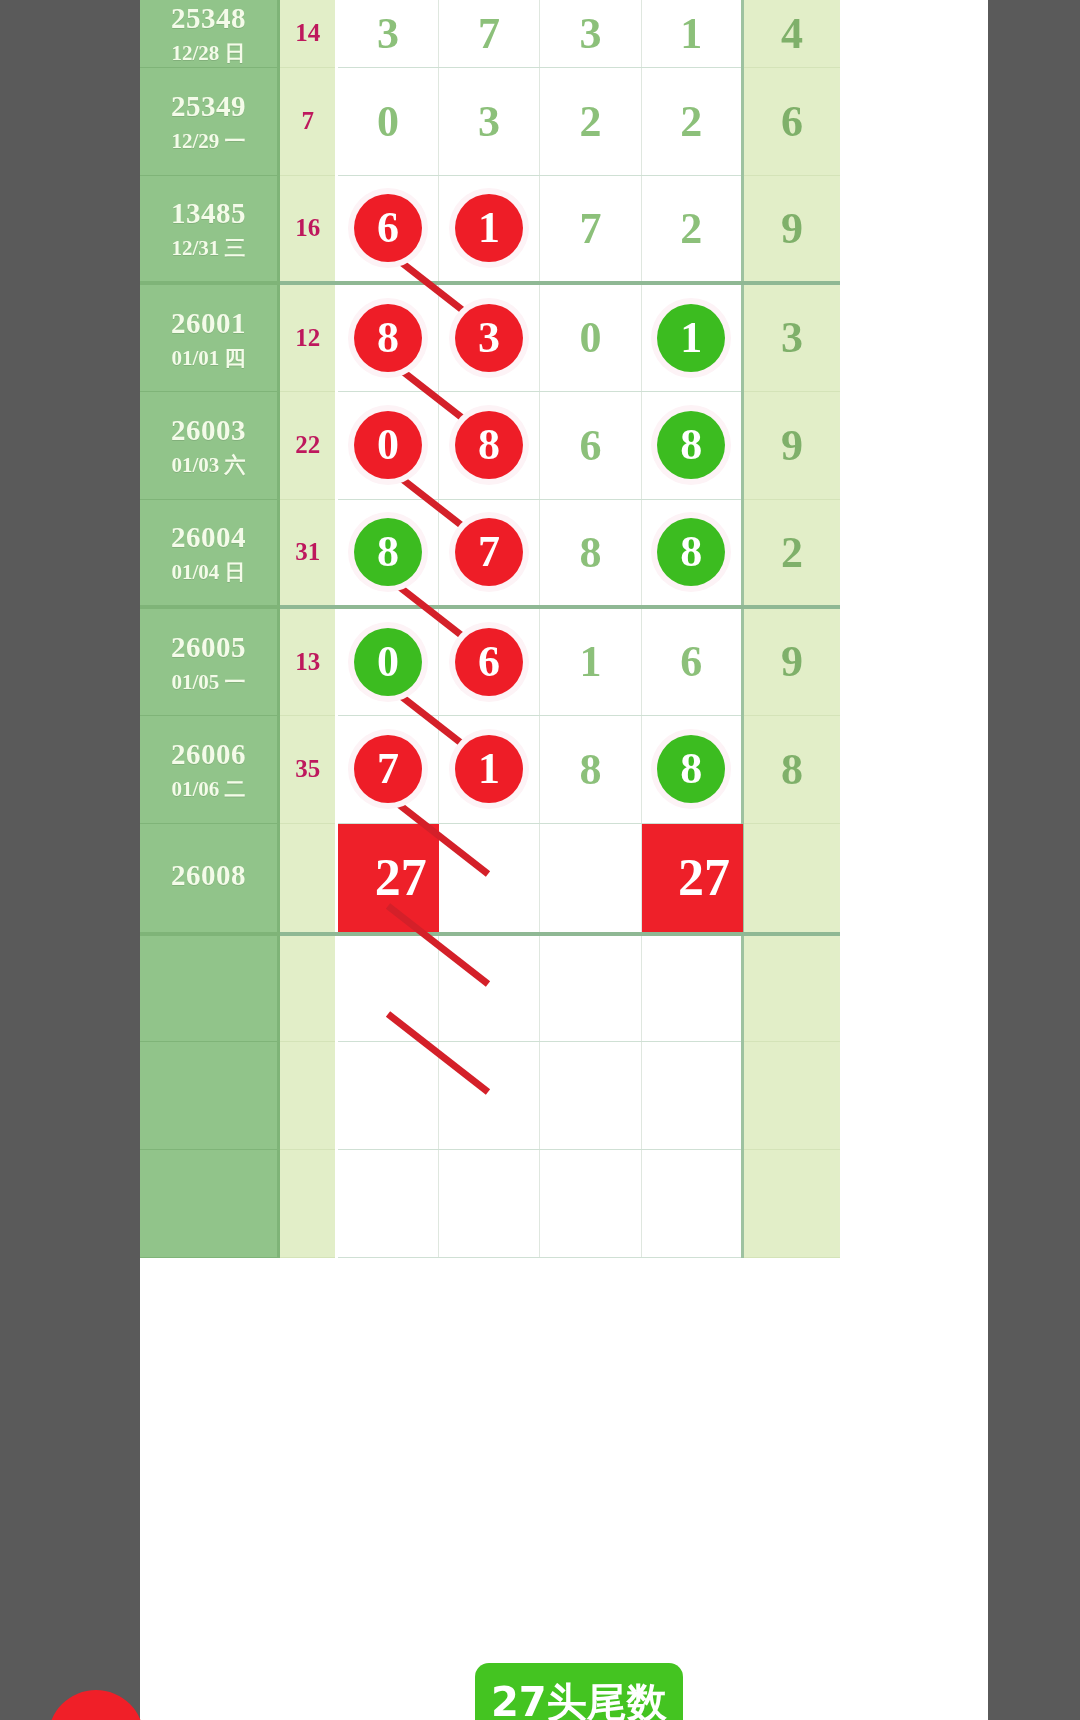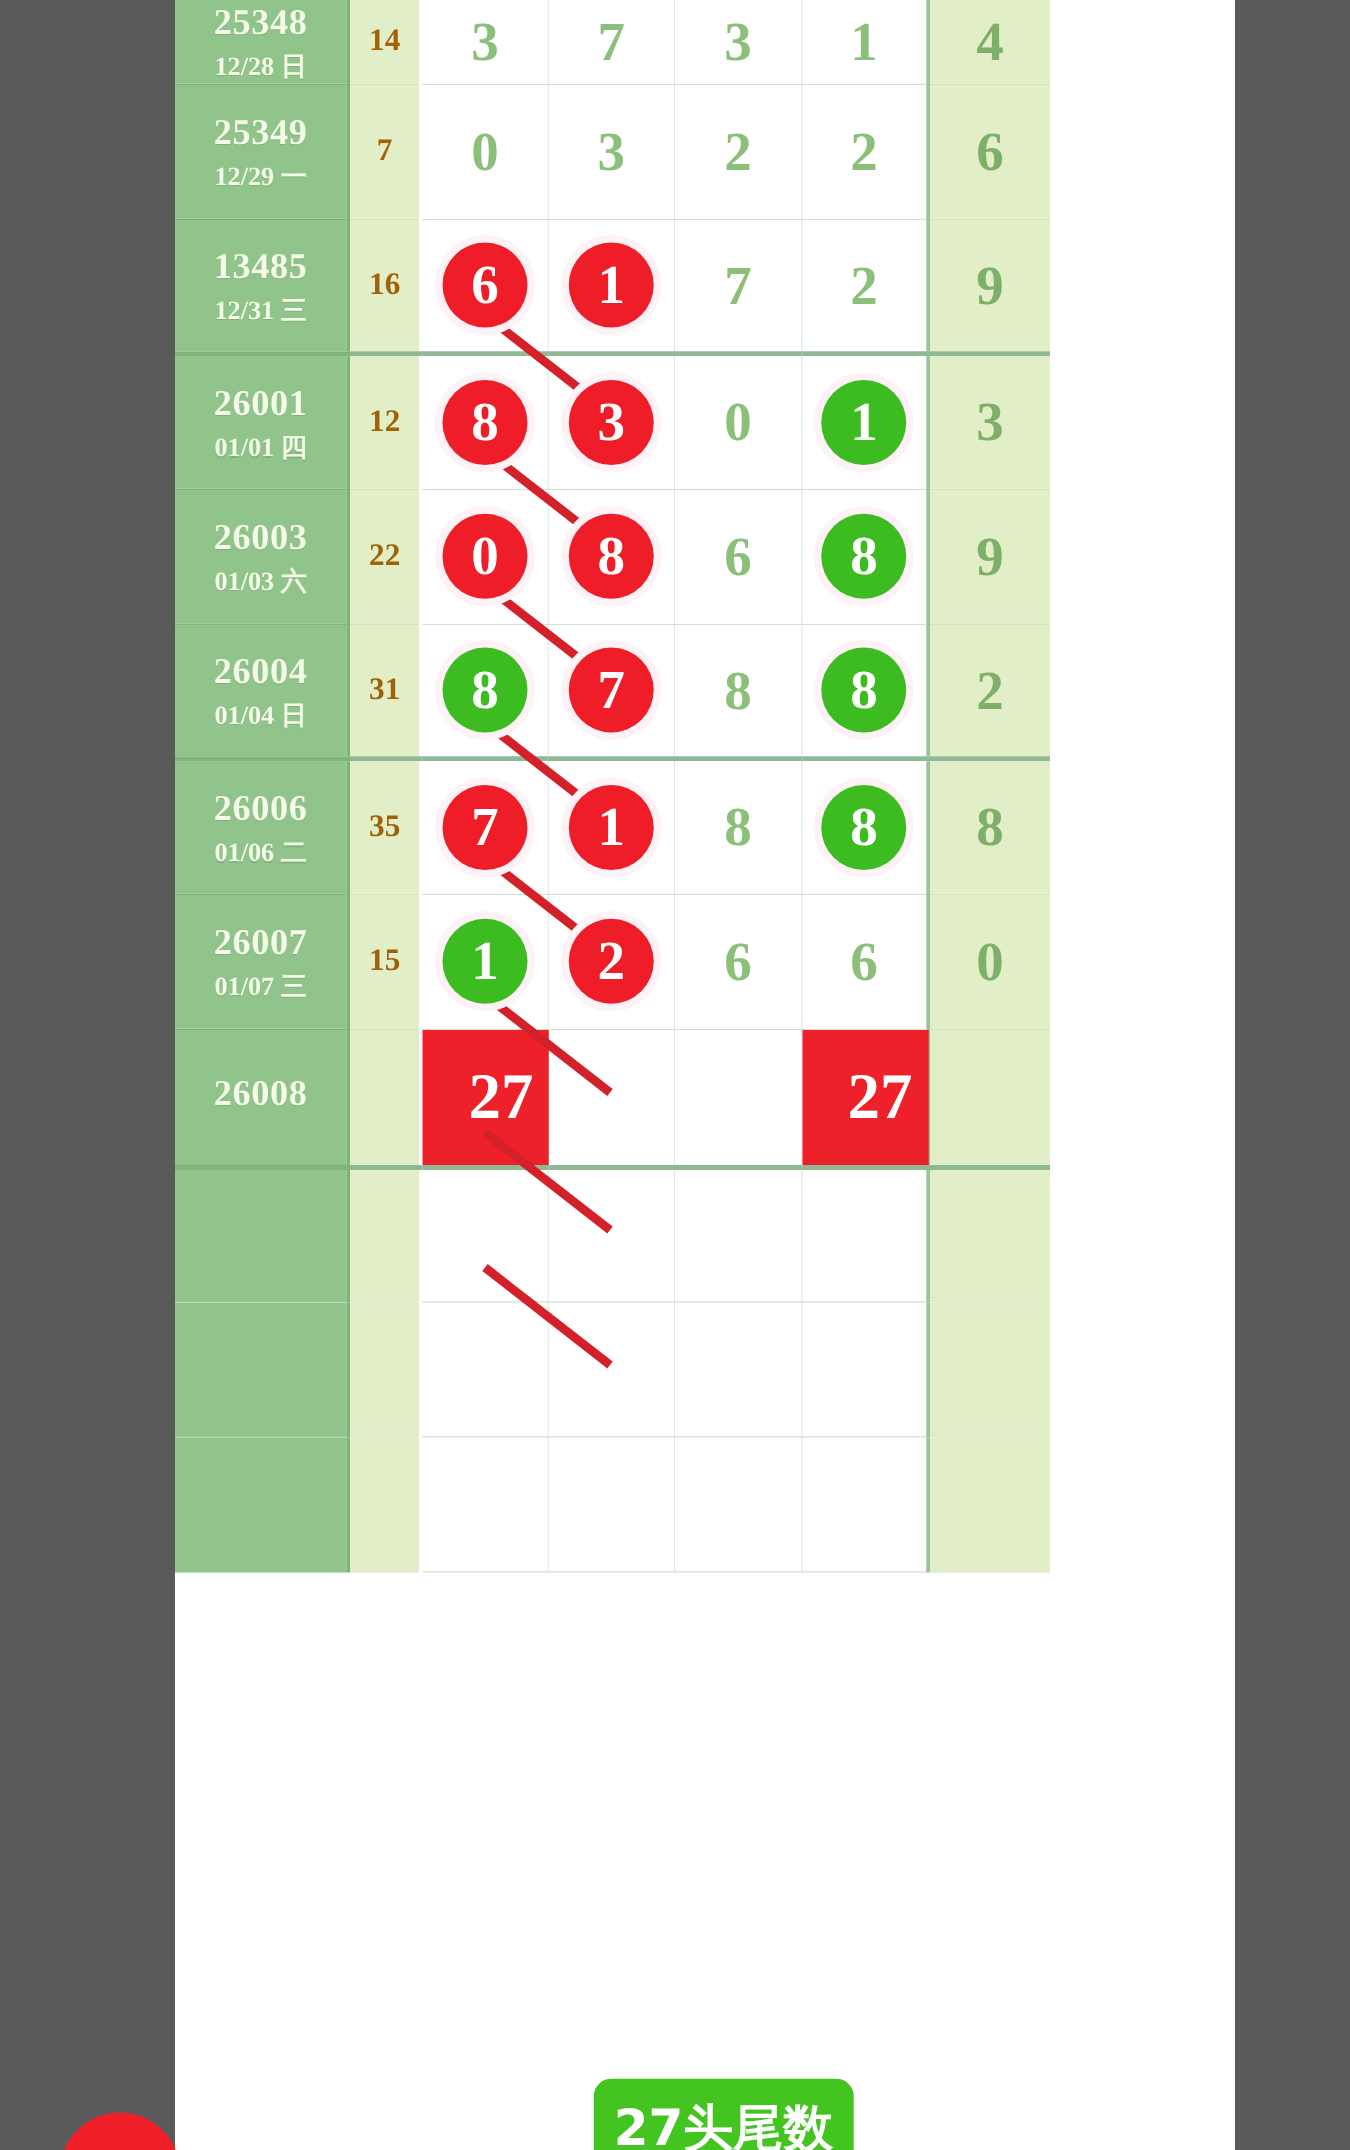--- a/index.html
+++ b/index.html
@@ -60,21 +60,21 @@
   td.issue .dt {
     display: block;
     font-size: 21px;
     font-weight: bold;
     margin-top: 4px;
     text-shadow: 0 1px 0 rgba(0,0,0,.10);
   }
   
   td.sumv {
     background: #e2eec8;
-    color: #a16207;
+    color: #be185d;
     font-size: 25px;
     font-weight: bold;
     border-right: 3px solid #ffffff;
     border-bottom: 1px solid #d4e3b8;
   }
   
   td.digit {
     background: #ffffff;
     font-size: 44px;
     font-weight: bold;
@@ -247,41 +247,41 @@
             </td>
             <td class="sumv">31</td>
             <td class="digit"><span class="ball green">8</span></td>
             <td class="digit"><span class="ball red">7</span></td>
             <td class="digit"><span class="plain">8</span></td>
             <td class="digit last"><span class="ball green">8</span></td>
             <td class="tail">2</td>
           </tr>
           <tr class="row">
             <td class="issue">
+              <span class="no">26005</span>
+              <span class="dt">01/05 一</span>
+            </td>
+            <td class="sumv">13</td>
+            <td class="digit"><span class="ball green">0</span></td>
+            <td class="digit"><span class="ball red">6</span></td>
+            <td class="digit"><span class="plain">1</span></td>
+            <td class="digit last"><span class="plain">6</span></td>
+            <td class="tail">9</td>
+          </tr>
+          <tr class="row">
+            <td class="issue">
               <span class="no">26006</span>
               <span class="dt">01/06 二</span>
             </td>
             <td class="sumv">35</td>
             <td class="digit"><span class="ball red">7</span></td>
             <td class="digit"><span class="ball red">1</span></td>
             <td class="digit"><span class="plain">8</span></td>
             <td class="digit last"><span class="ball green">8</span></td>
             <td class="tail">8</td>
-          </tr>
-          <tr class="row">
-            <td class="issue">
-              <span class="no">26007</span>
-              <span class="dt">01/07 三</span>
-            </td>
-            <td class="sumv">15</td>
-            <td class="digit"><span class="ball green">1</span></td>
-            <td class="digit"><span class="ball red">2</span></td>
-            <td class="digit"><span class="plain">6</span></td>
-            <td class="digit last"><span class="plain">6</span></td>
-            <td class="tail">0</td>
           </tr>
           <tr class="row grpend">
             <td class="issue">
               <span class="no">26008</span>
               <span class="dt"></span>
             </td>
             <td class="sumv"></td>
             <td class="digit boxcell">
               <div class="boxnum">27</div>
             </td>

